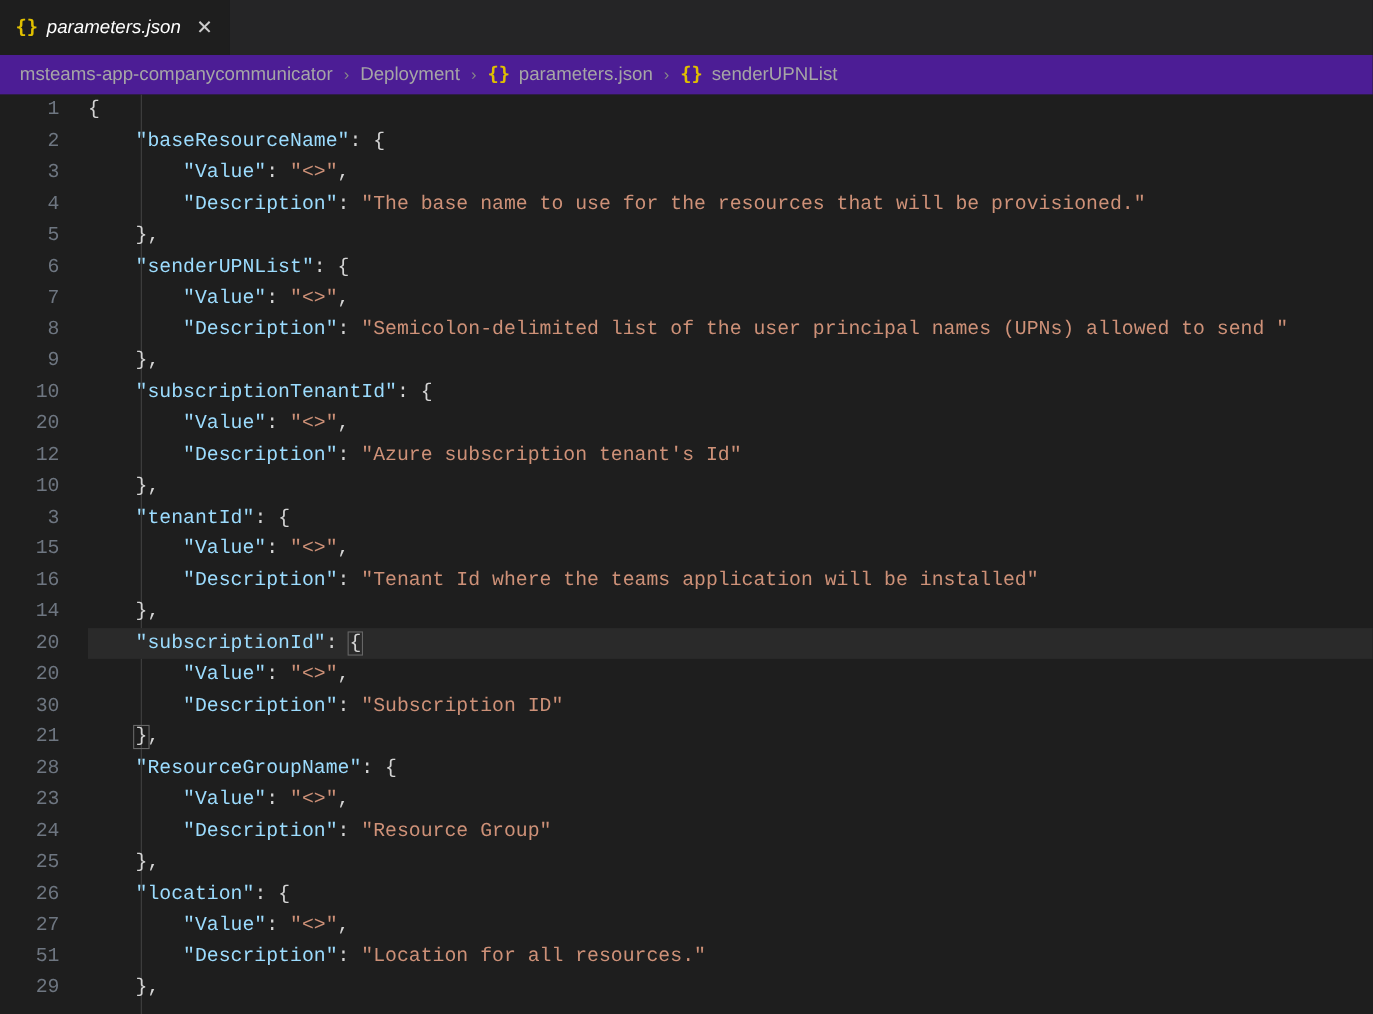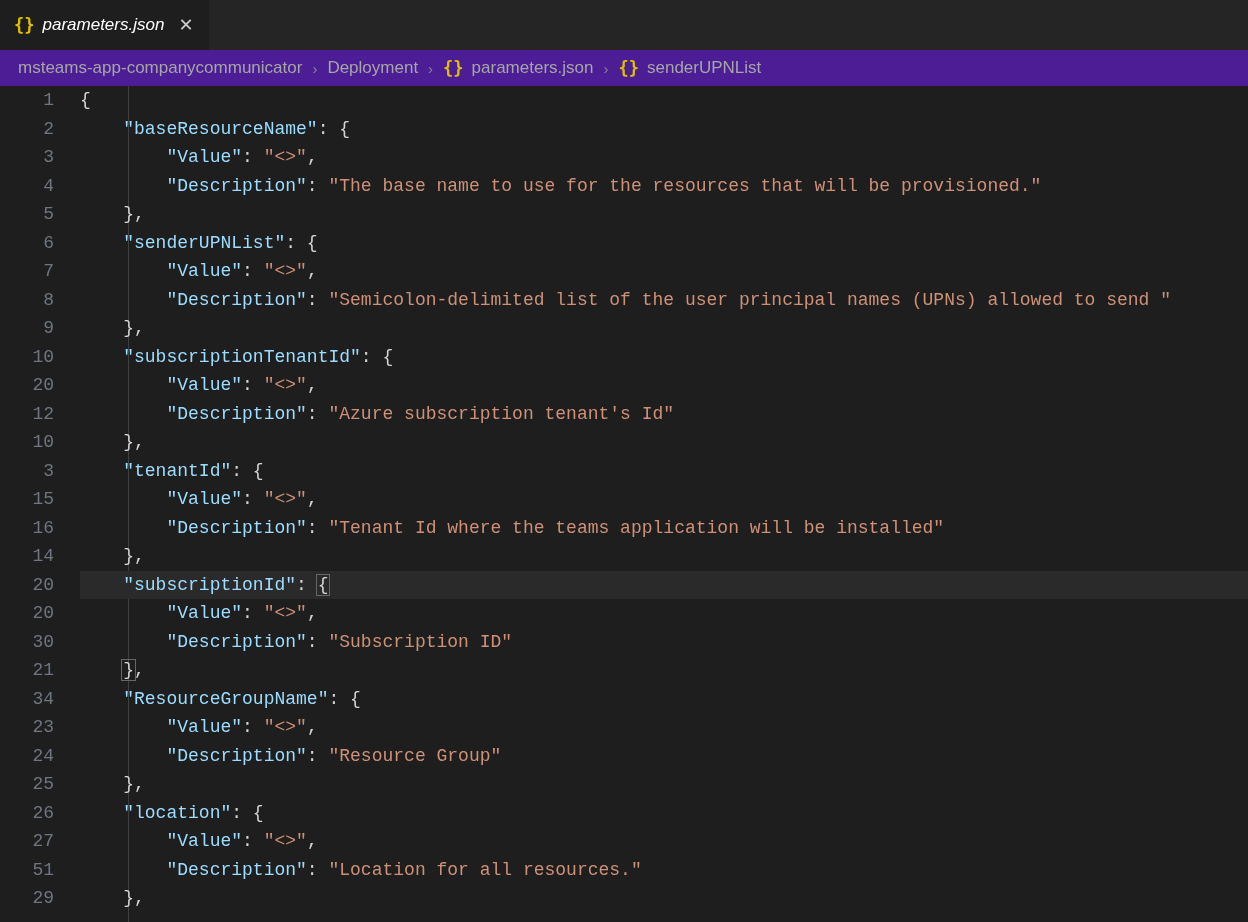--- a/index.html
+++ b/index.html
@@ -151,21 +151,21 @@
       <div class="ln">12</div>
       <div class="ln">10</div>
       <div class="ln">3</div>
       <div class="ln">15</div>
       <div class="ln">16</div>
       <div class="ln">14</div>
       <div class="ln">20</div>
       <div class="ln">20</div>
       <div class="ln">30</div>
       <div class="ln">21</div>
-      <div class="ln">34</div>
+      <div class="ln">28</div>
       <div class="ln">23</div>
       <div class="ln">24</div>
       <div class="ln">25</div>
       <div class="ln">26</div>
       <div class="ln">27</div>
       <div class="ln">51</div>
       <div class="ln">29</div>
     </div>
   <div class="code" id="code"><div class="guide" style="left: 48px;"></div><div class="line"><span class="tok-brace">{</span></div><div class="line">    <span class="tok-key">"baseResourceName"</span><span class="tok-punct">: </span><span class="tok-brace">{</span></div><div class="line">        <span class="tok-key">"Value"</span><span class="tok-punct">: </span><span class="tok-str">"&lt;<value>&gt;"</value></span><span class="tok-punct">,</span></div><div class="line">        <span class="tok-key">"Description"</span><span class="tok-punct">: </span><span class="tok-str">"The base name to use for the resources that will be provisioned."</span></div><div class="line">    <span class="tok-brace">}</span><span class="tok-punct">,</span></div><div class="line">    <span class="tok-key">"senderUPNList"</span><span class="tok-punct">: </span><span class="tok-brace">{</span></div><div class="line">        <span class="tok-key">"Value"</span><span class="tok-punct">: </span><span class="tok-str">"&lt;<value>&gt;"</value></span><span class="tok-punct">,</span></div><div class="line">        <span class="tok-key">"Description"</span><span class="tok-punct">: </span><span class="tok-str">"Semicolon-delimited list of the user principal names (UPNs) allowed to send "</span></div><div class="line">    <span class="tok-brace">}</span><span class="tok-punct">,</span></div><div class="line">    <span class="tok-key">"subscriptionTenantId"</span><span class="tok-punct">: </span><span class="tok-brace">{</span></div><div class="line">        <span class="tok-key">"Value"</span><span class="tok-punct">: </span><span class="tok-str">"&lt;<value>&gt;"</value></span><span class="tok-punct">,</span></div><div class="line">        <span class="tok-key">"Description"</span><span class="tok-punct">: </span><span class="tok-str">"Azure subscription tenant's Id"</span></div><div class="line">    <span class="tok-brace">}</span><span class="tok-punct">,</span></div><div class="line">    <span class="tok-key">"tenantId"</span><span class="tok-punct">: </span><span class="tok-brace">{</span></div><div class="line">        <span class="tok-key">"Value"</span><span class="tok-punct">: </span><span class="tok-str">"&lt;<value>&gt;"</value></span><span class="tok-punct">,</span></div><div class="line">        <span class="tok-key">"Description"</span><span class="tok-punct">: </span><span class="tok-str">"Tenant Id where the teams application will be installed"</span></div><div class="line">    <span class="tok-brace">}</span><span class="tok-punct">,</span></div><div class="line hl">    <span class="tok-key">"subscriptionId"</span><span class="tok-punct">: </span><span class="tok-brace caret-brace">{</span></div><div class="line">        <span class="tok-key">"Value"</span><span class="tok-punct">: </span><span class="tok-str">"&lt;<value>&gt;"</value></span><span class="tok-punct">,</span></div><div class="line">        <span class="tok-key">"Description"</span><span class="tok-punct">: </span><span class="tok-str">"Subscription ID"</span></div><div class="line">    <span class="tok-brace caret-brace">}</span><span class="tok-punct">,</span></div><div class="line">    <span class="tok-key">"ResourceGroupName"</span><span class="tok-punct">: </span><span class="tok-brace">{</span></div><div class="line">        <span class="tok-key">"Value"</span><span class="tok-punct">: </span><span class="tok-str">"&lt;<value>&gt;"</value></span><span class="tok-punct">,</span></div><div class="line">        <span class="tok-key">"Description"</span><span class="tok-punct">: </span><span class="tok-str">"Resource Group"</span></div><div class="line">    <span class="tok-brace">}</span><span class="tok-punct">,</span></div><div class="line">    <span class="tok-key">"location"</span><span class="tok-punct">: </span><span class="tok-brace">{</span></div><div class="line">        <span class="tok-key">"Value"</span><span class="tok-punct">: </span><span class="tok-str">"&lt;<value>&gt;"</value></span><span class="tok-punct">,</span></div><div class="line">        <span class="tok-key">"Description"</span><span class="tok-punct">: </span><span class="tok-str">"Location for all resources."</span></div><div class="line">    <span class="tok-brace">}</span><span class="tok-punct">,</span></div></div>
 </div>

